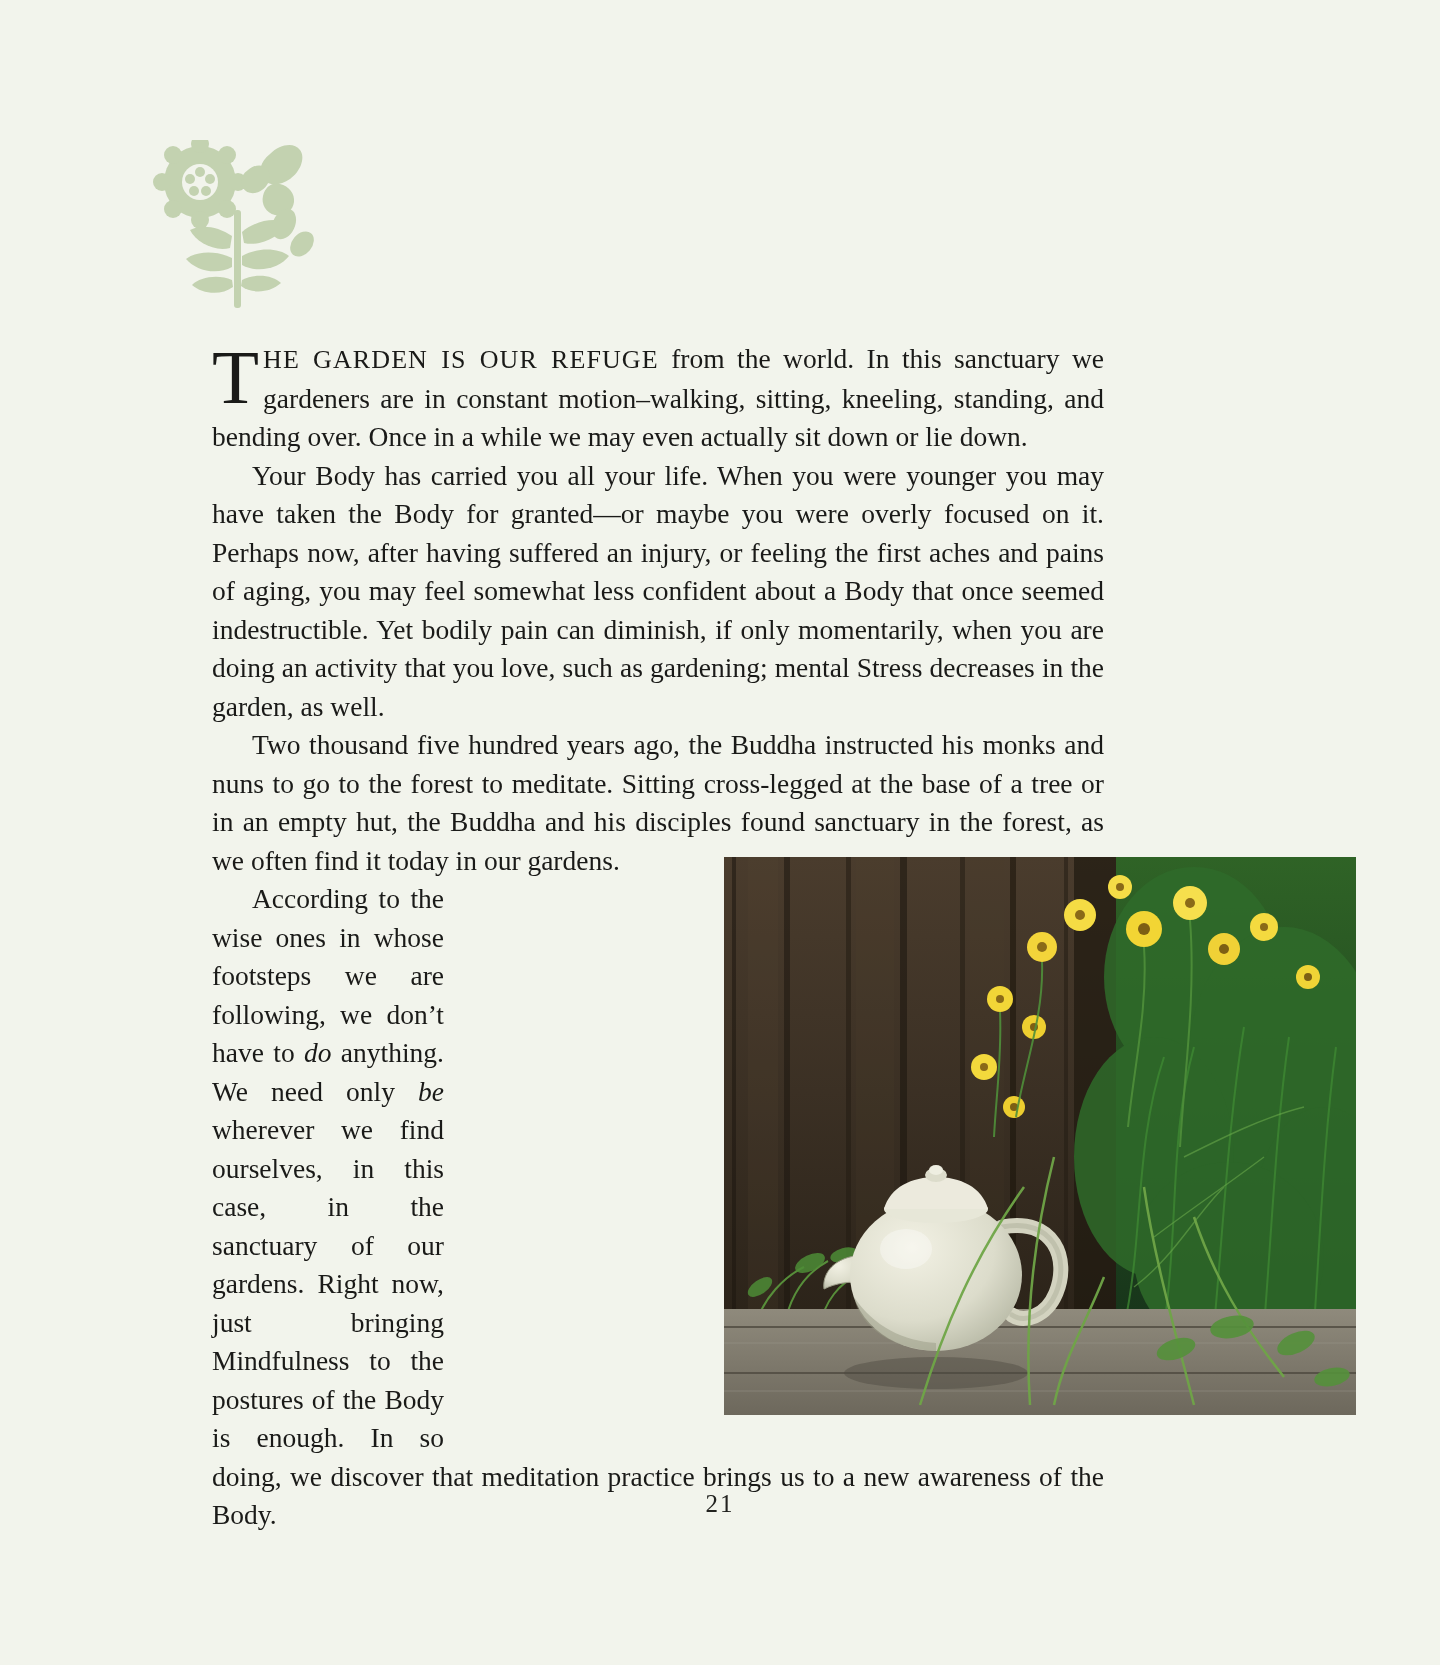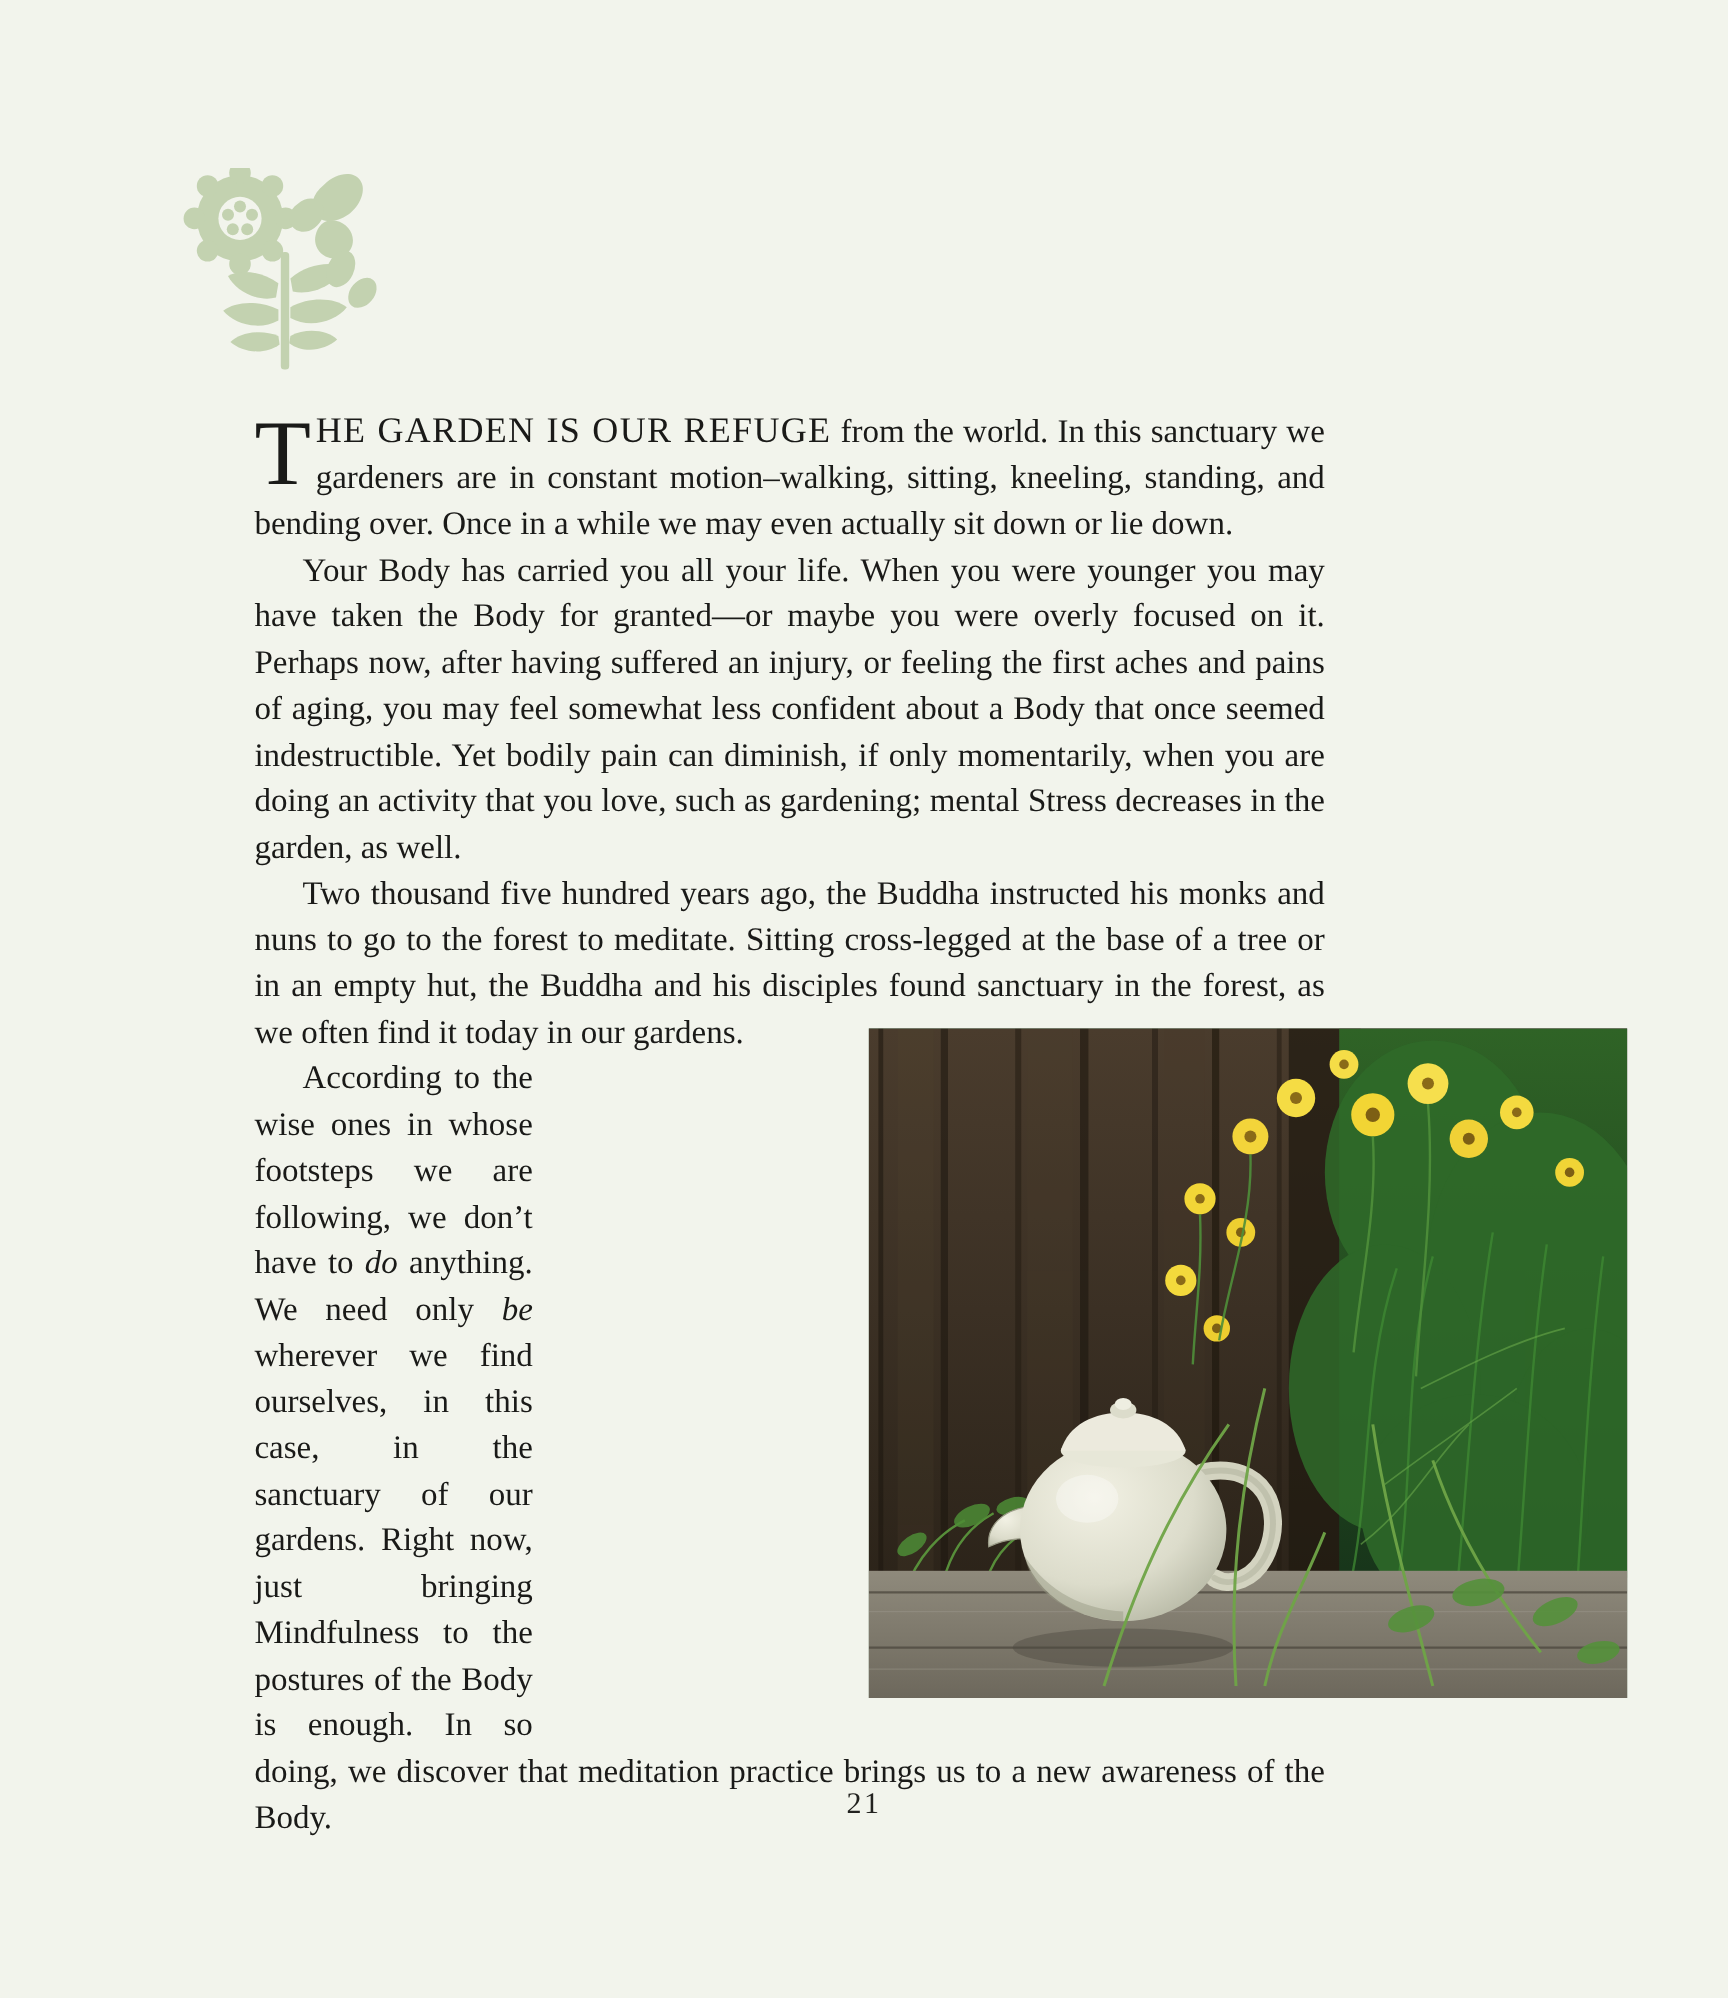--- a/index.html
+++ b/index.html
@@ -53,21 +53,21 @@
     float: left;
     font-size: 77px;
     line-height: 62px;
     padding: 4px 4px 0 0;
     margin-top: 2px;
     font-family: "Liberation Serif", serif;
   }
   .smallcaps {
     font-variant: small-caps;
     letter-spacing: 1.1px;
-    font-size: 30px;
+    font-size: 26px;
   }
   em { font-style: italic; }
 
   
   .floatimg {
     float: right;
     width: 632px;
     height: 558px;
     margin: 10px 0 0 28px;
     shape-outside: margin-box;

